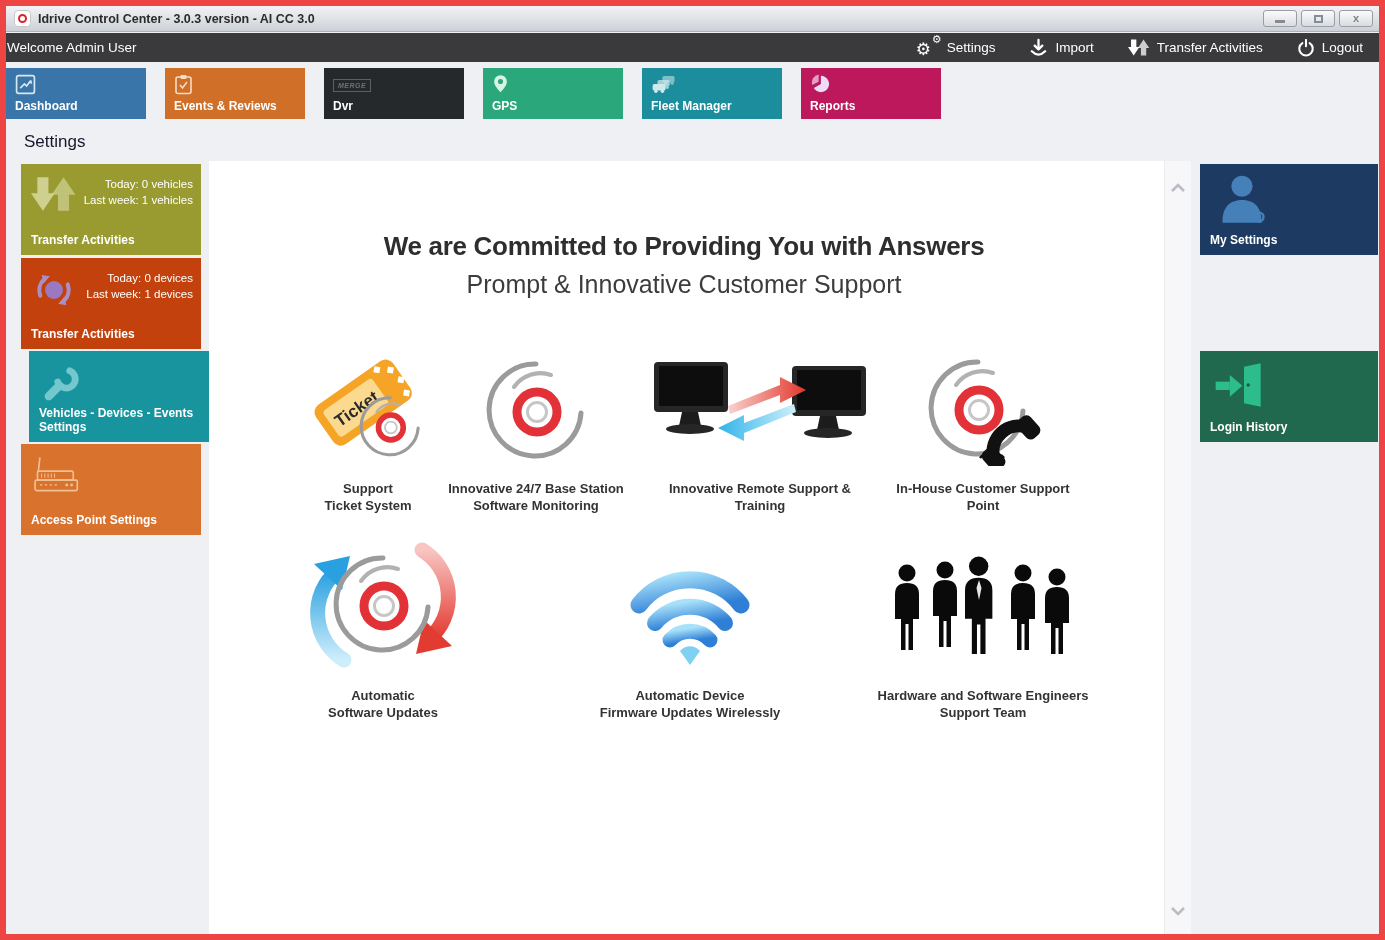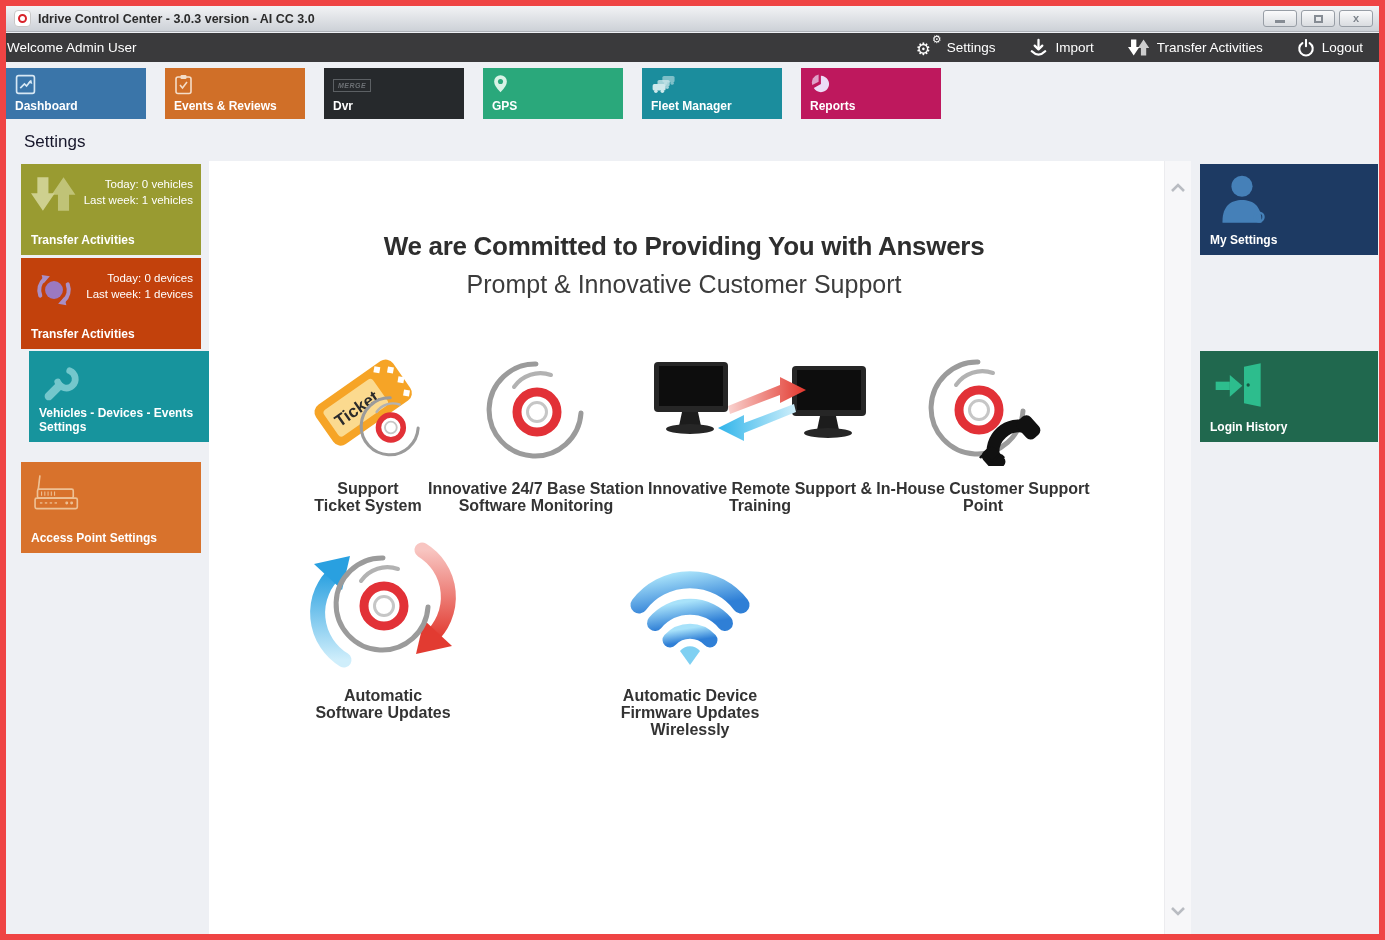--- a/index.html
+++ b/index.html
@@ -53,21 +53,21 @@
   .main-panel { position:absolute; left:203px; top:155px; width:982px; height:775px; background:#fff; }
   .scrollbar { position:absolute; right:0; top:0; width:27px; height:100%; background:#f7f7f9;
     border-left:1px solid #ececef; }
   .sb-chevron { position:absolute; left:5px; cursor:pointer; }
   .heading1 { position:absolute; left:0; top:70px; width:950px; text-align:center;
     font-size:26px; font-weight:bold; color:#2e2e2e; letter-spacing:-.3px; }
   .heading2 { position:absolute; left:0; top:109px; width:950px; text-align:center;
     font-size:25px; color:#3c3c3c; }
   .feature { position:absolute; text-align:center; }
   .f-icon { display:flex; align-items:flex-end; justify-content:center; }
-  .f-label { font-size:16px; font-weight:bold; color:#333; line-height:17px; margin-top:14px; }
+  .f-label { font-size:13px; font-weight:bold; color:#333; line-height:17px; margin-top:14px; }
 </style>
 </head>
 <body>
 
 <svg width="0" height="0" style="position:absolute">
   <defs>
     <g id="spiral">
       <path d="M52,6 A46,46 0 1 0 97,55" fill="none" stroke="#9b9b9b" stroke-width="5" stroke-linecap="round"></path>
       <path d="M30,29 A32,32 0 0 1 67,17" fill="none" stroke="#b2b2b2" stroke-width="4" stroke-linecap="round"></path>
       <circle cx="53" cy="54" r="20" fill="none" stroke="#e23137" stroke-width="9"></circle>
@@ -273,21 +273,21 @@
           <line x1="13" y1="47" x2="27" y2="33" stroke-width="11"></line>
         </g>
       </svg>
     </span>
     <span class="st-label">
       <div>Vehicles - Devices - Events</div>
         <div>Settings</div>
     </span>
   </div>
 
-  <div class="side-tile" style="left: 15px; top: 456px; background-color: rgb(216, 114, 44);">
+  <div class="side-tile" style="left: 15px; top: 438px; background-color: rgb(216, 114, 44);">
     <span class="st-icon">
       <svg width="52" height="44" viewBox="0 0 64 52" fill="none" stroke="#eec195" stroke-width="2">
         <line x1="11" y1="3" x2="9" y2="20"></line>
         <rect x="8" y="20" width="44" height="11" rx="2"></rect>
         <g stroke-width="1.3">
             <line x1="13" y1="23" x2="13" y2="28"></line>
             <line x1="17" y1="23" x2="17" y2="28"></line>
             <line x1="21" y1="23" x2="21" y2="28"></line>
             <line x1="25" y1="23" x2="25" y2="28"></line>
             <line x1="29" y1="23" x2="29" y2="28"></line>
@@ -439,20 +439,36 @@
           </g>
           <path d="M55,98 a13,13 0 0 1 20,0 l-10,14 z" fill="#7fd0f2"></path>
         </svg>
       </div>
       <div class="f-label">
         <div>Automatic Device</div>
           <div>Firmware Updates Wirelessly</div>
       </div>
     </div>
 
+    <div class="feature" style="left:654px; top:372px; width:240px;">
+      <div class="f-icon" style="height:140px;">
+        <svg width="200" height="122" viewBox="0 0 200 112" fill="#0a0a0a">
+          <use href="#silfig" transform="translate(12,8)"></use>
+          <use href="#silfig" transform="translate(50,5)"></use>
+          <use href="#silfig" transform="translate(128,8)"></use>
+          <use href="#silfig" transform="translate(162,12)"></use>
+          <use href="#silfig" transform="translate(82,0) scale(1.14)"></use>
+          <polygon points="96,24 98.5,32 96,44 93.5,32" fill="#fff" opacity="0.9"></polygon>
+        </svg>
+      </div>
+      <div class="f-label">
+        <div>Hardware and Software Engineers</div>
+          <div>Support Team</div>
+      </div>
+    </div>
 
     <div class="scrollbar">
       <span class="sb-chevron" style="top:18px;">
         <svg width="16" height="10" viewBox="0 0 16 10">
             <polyline points="2,8 8,2 14,8" fill="none" stroke="#b9bcc2" stroke-width="2.6"></polyline>
           </svg>
       </span>
       <span class="sb-chevron" style="bottom:16px;">
         <svg width="16" height="10" viewBox="0 0 16 10">
             <polyline points="2,2 8,8 14,2" fill="none" stroke="#b9bcc2" stroke-width="2.6"></polyline>

